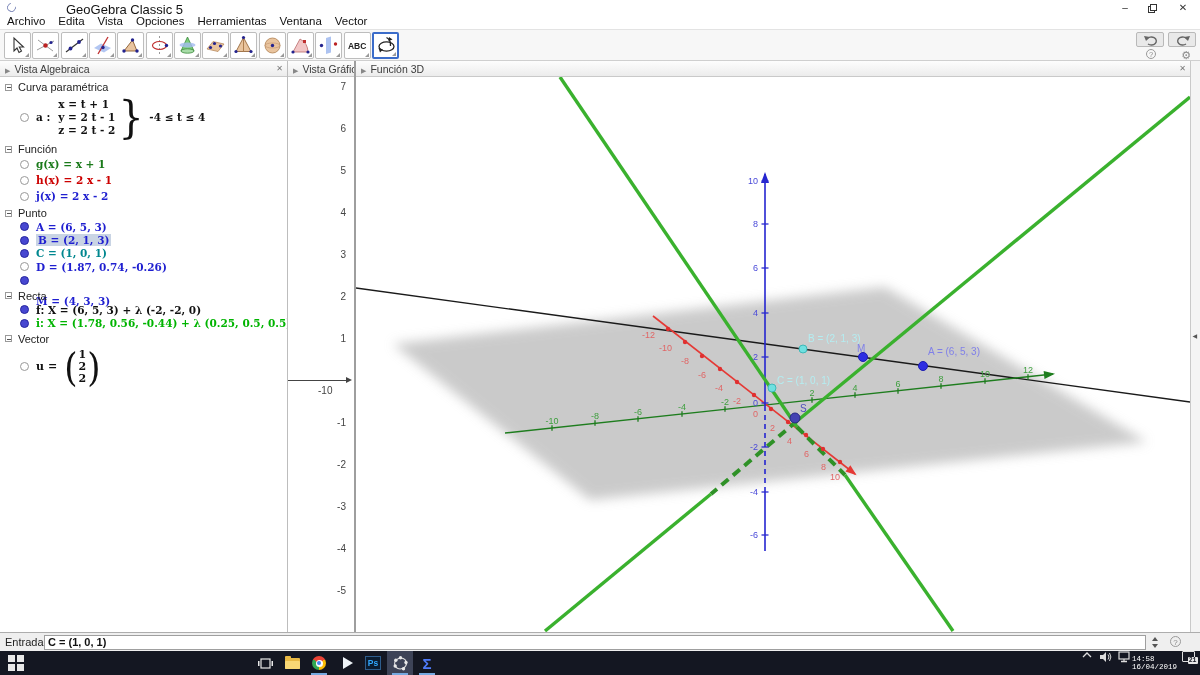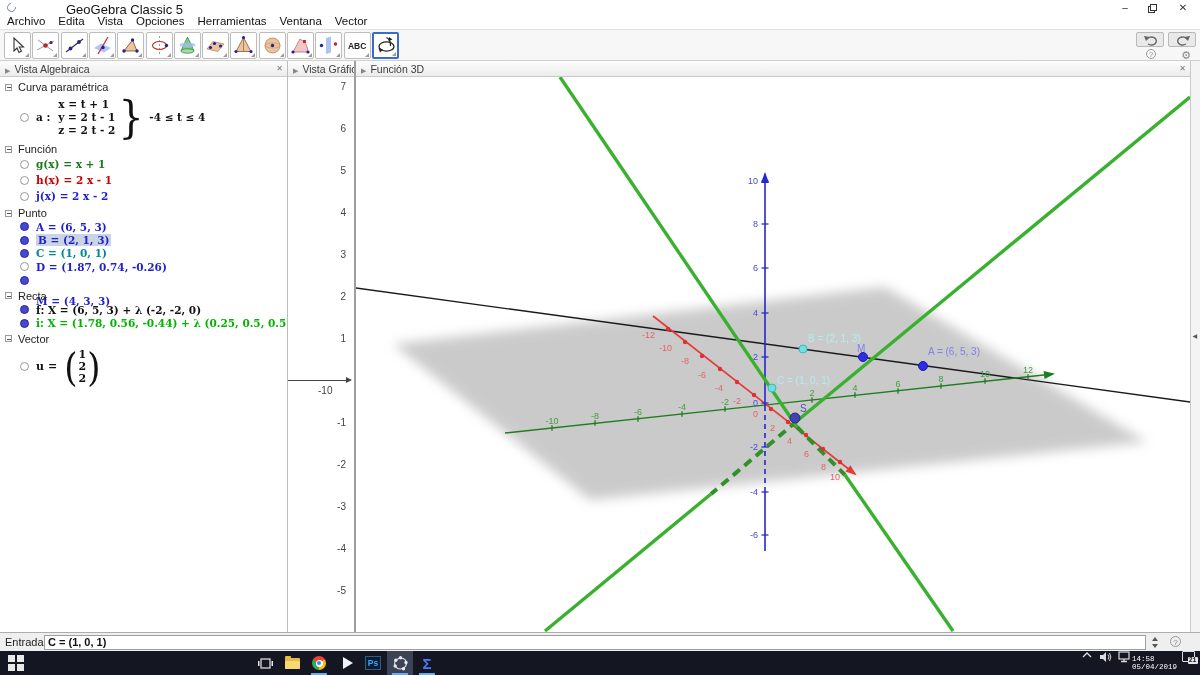--- a/index.html
+++ b/index.html
@@ -585,21 +585,21 @@
     </div>
     <div id="tray-network" class="tray-item">
       <svg width="14" height="12" viewBox="0 0 14 12">
         <rect x="1" y="1" width="10" height="7" fill="none" stroke="#ddd" stroke-width="1.2"></rect>
         <line x1="3" y1="10.5" x2="9" y2="10.5" stroke="#ddd" stroke-width="1.5"></line>
         <line x1="6" y1="8" x2="6" y2="10" stroke="#ddd" stroke-width="1.2"></line>
       </svg>
     </div>
     <div id="tray-clock" class="tray-item">
       <div>14:58</div>
-      <div>05/04/2019</div>
+      <div>16/04/2019</div>
     </div>
     <div id="tray-badge" class="tray-item">
       <div class="bubble">
         <div class="num">21</div>
       </div>
     </div>
   </div>
 </div>
 
 </body></html>

